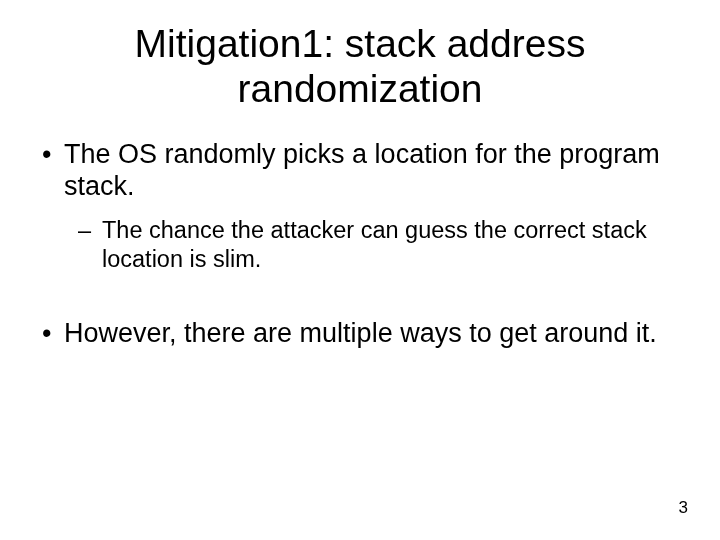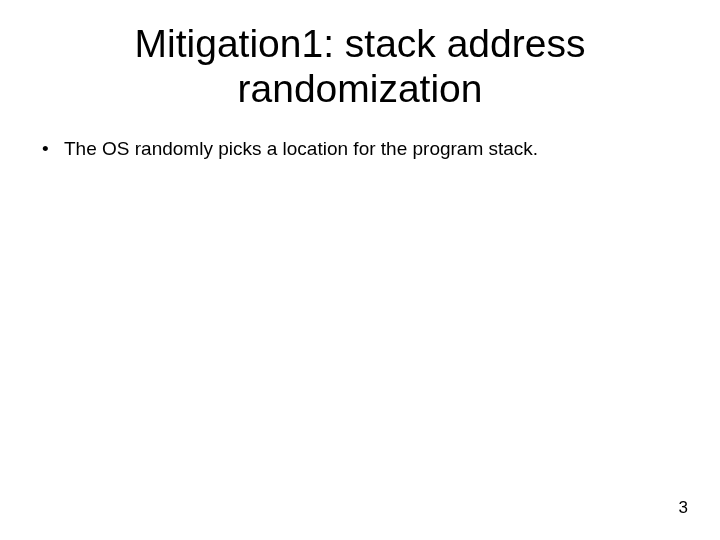--- a/index.html
+++ b/index.html
@@ -20,21 +20,21 @@
     }
     .title {
       font-size: 39px;
       text-align: center;
       line-height: 1.15;
       margin-top: 4px;
       margin-bottom: 26px;
       font-weight: normal;
     }
     .bullet-l1 {
-      font-size: 19px;
+      font-size: 27px;
       line-height: 1.2;
       margin-bottom: 14px;
       padding-left: 26px;
       position: relative;
     }
     .bullet-l1::before {
       content: "•";
       position: absolute;
       left: 4px;
       top: 0;
@@ -62,18 +62,20 @@
       font-size: 17px;
     }
   </style>
 </head>
 <body>
 
 <div class="slide">
   <h1 class="title">Mitigation1: stack address randomization</h1>
 
   <div class="bullet-l1">The OS randomly picks a location for the program stack.</div>
+  <div class="bullet-l2">The chance the attacker can guess the correct stack location is slim.</div>
 
   <div class="gap"></div>
 
+  <div class="bullet-l1">However, there are multiple ways to get around it.</div>
 
   <div class="page-num">3</div>
 </div>
 
 </body></html>

